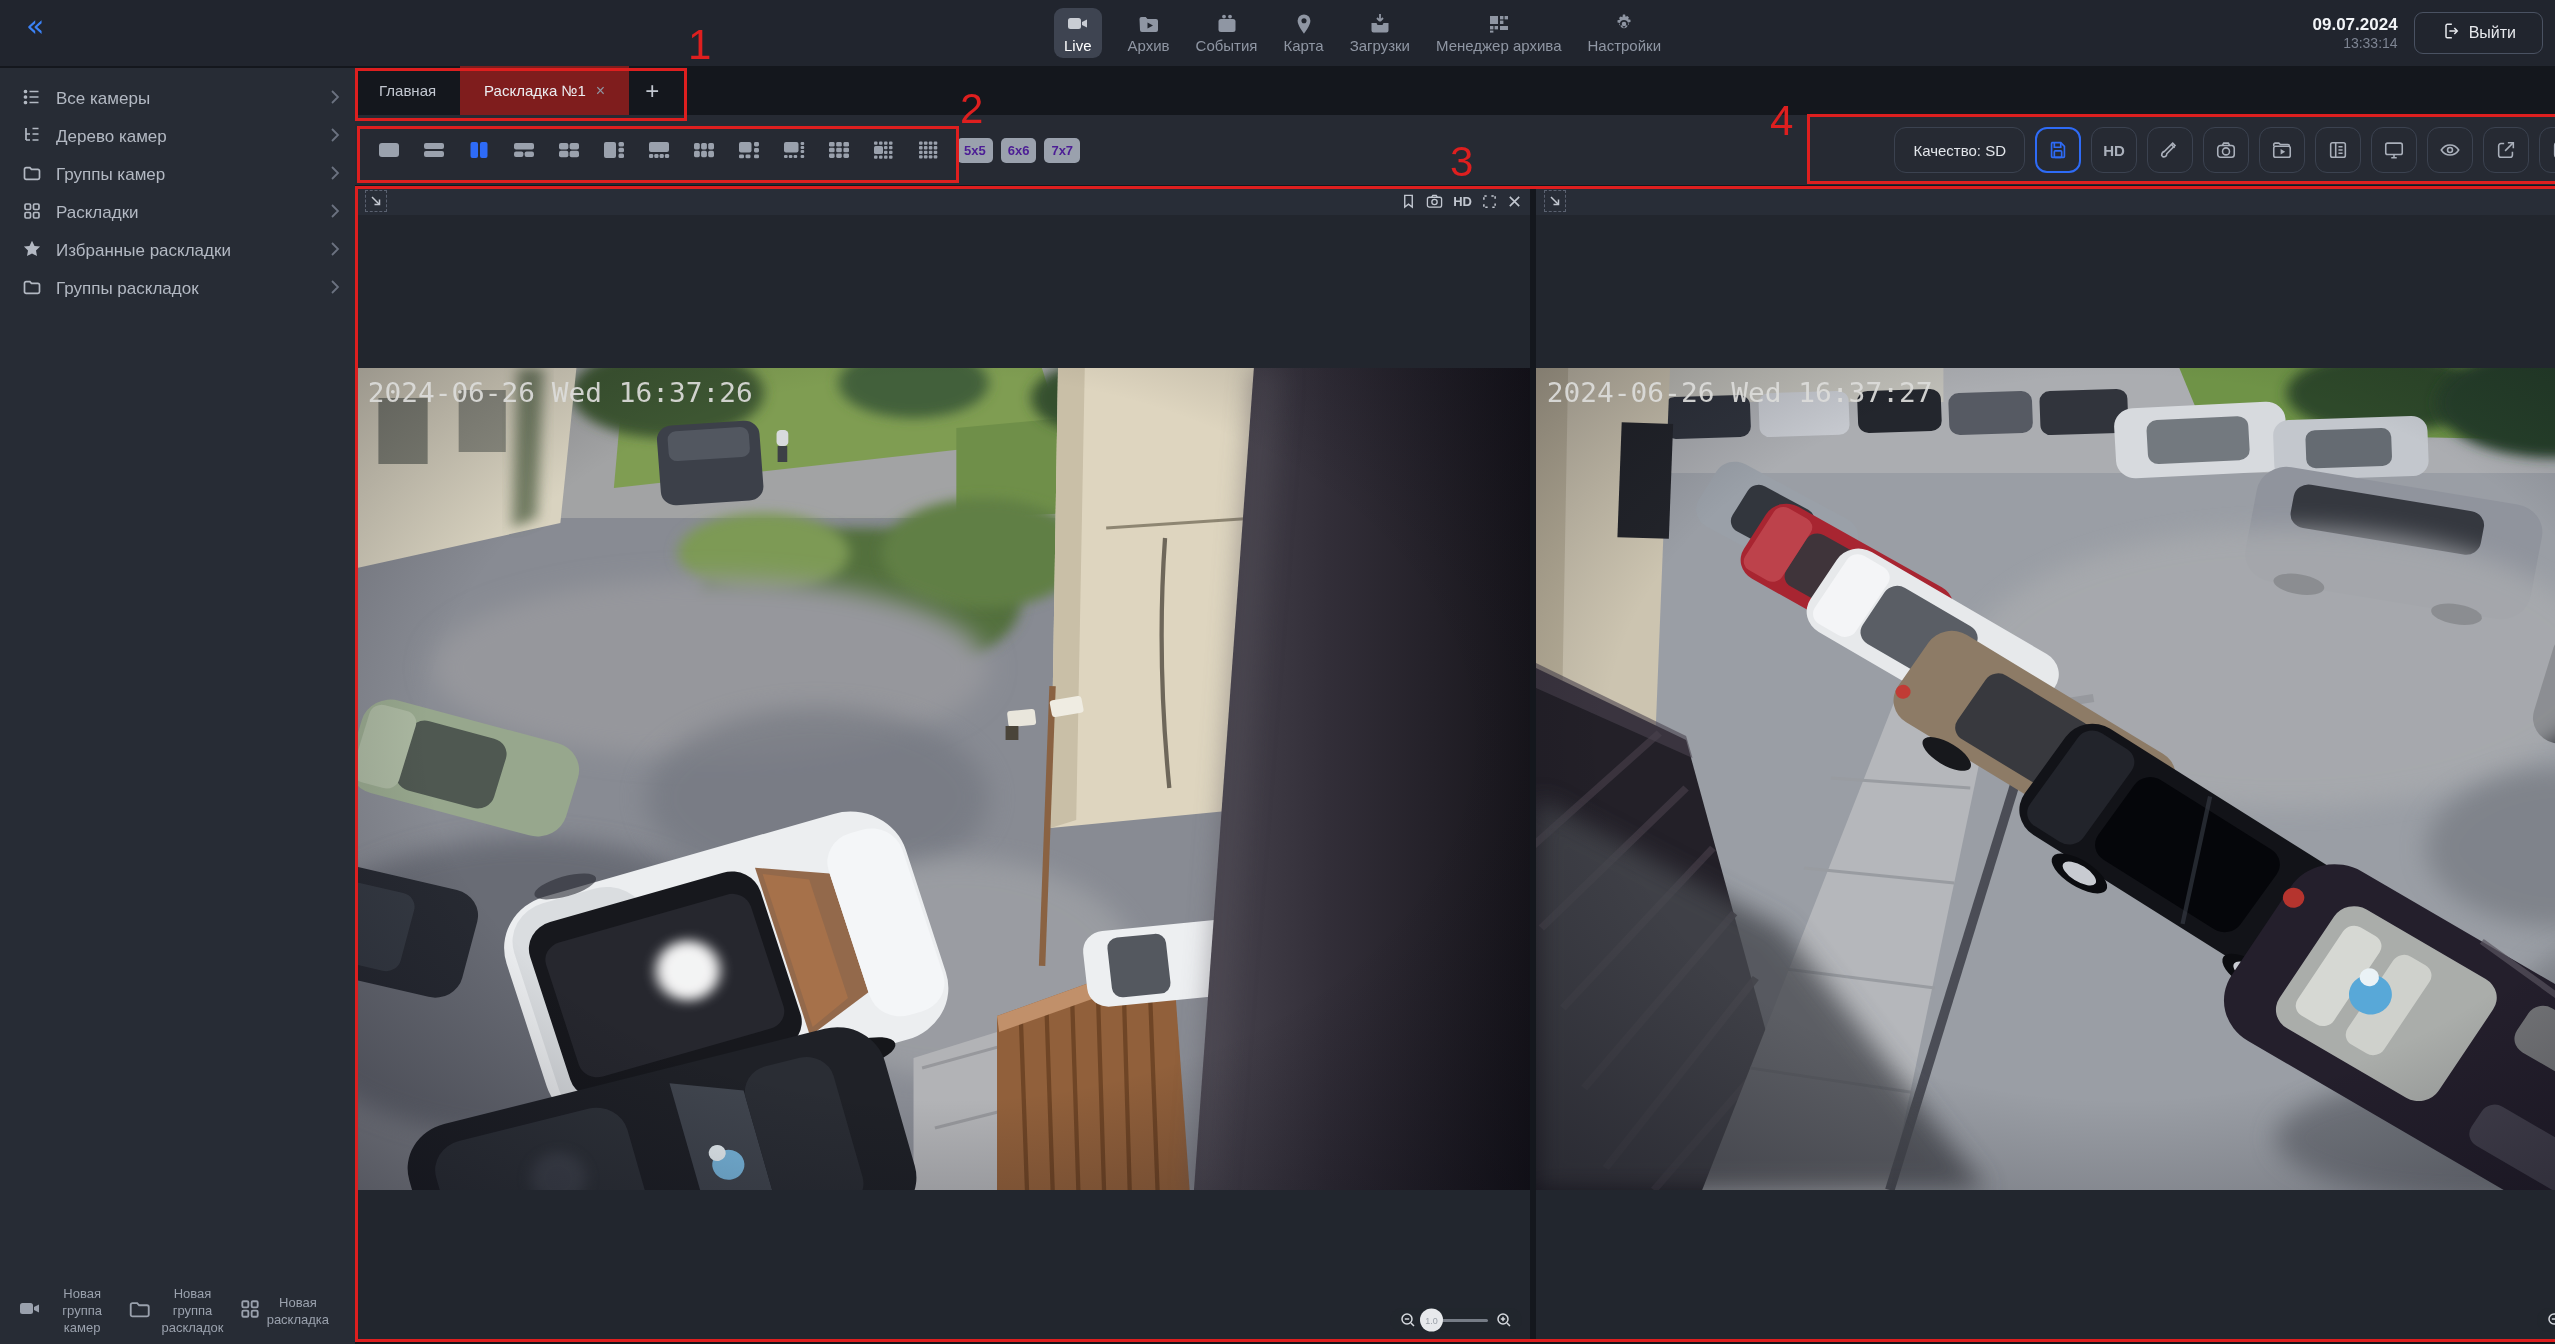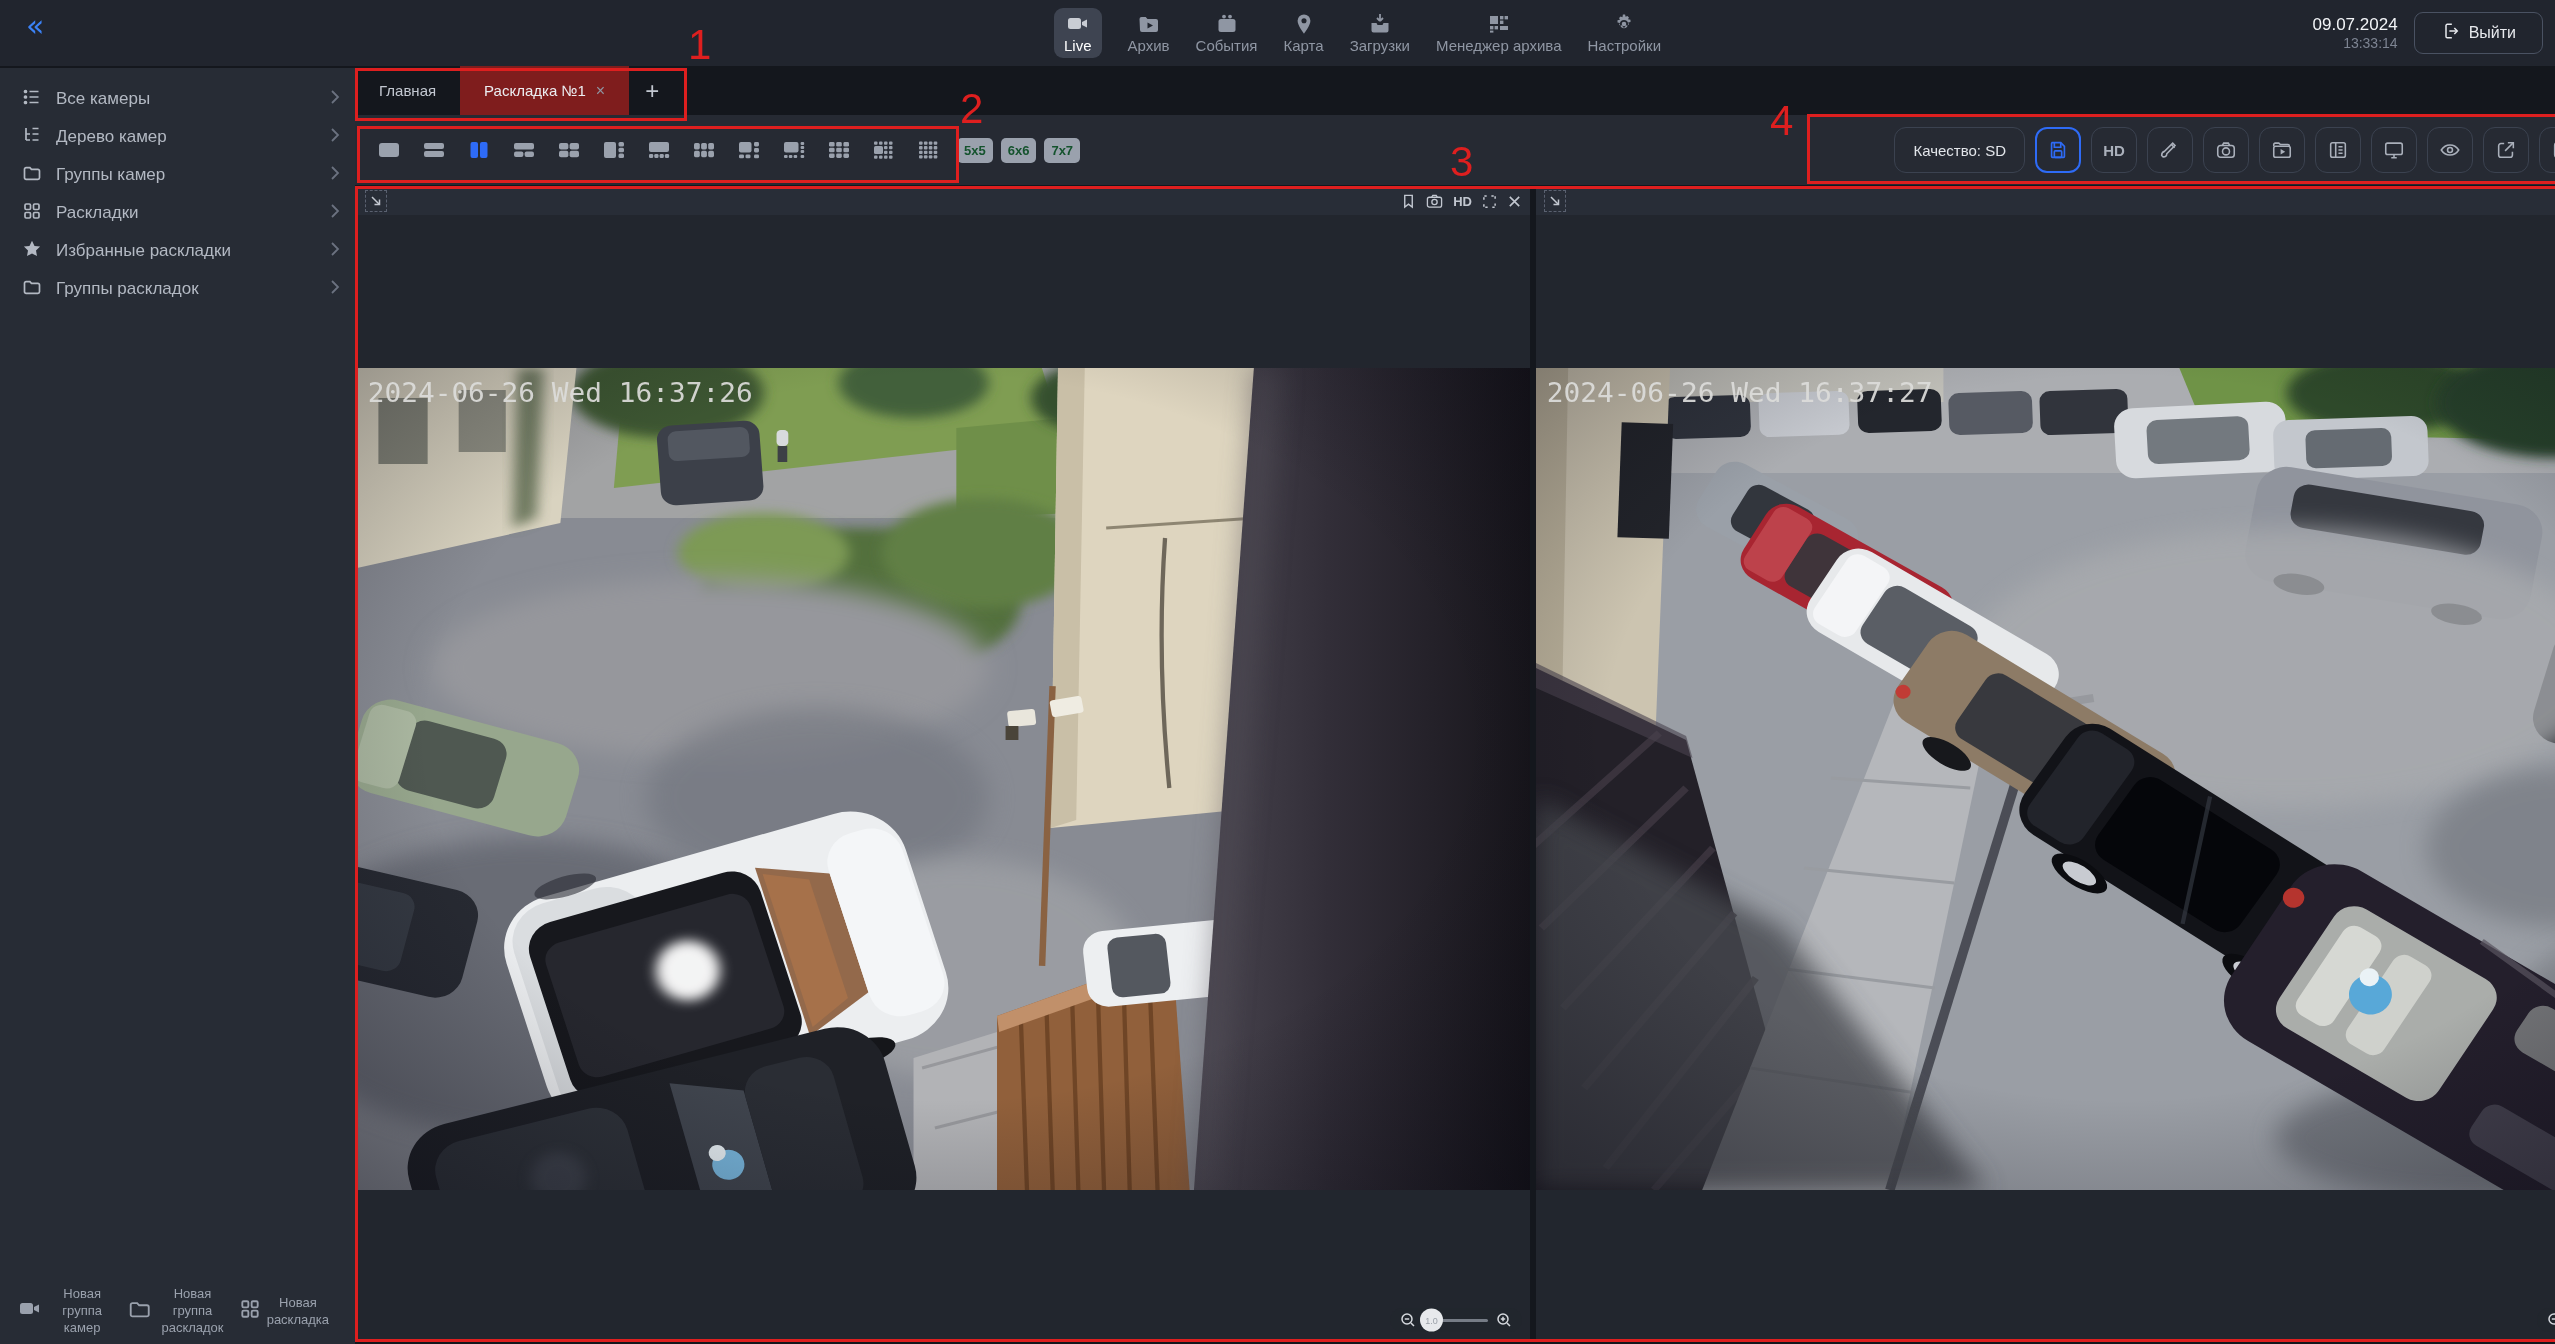--- a/index.html
+++ b/index.html
@@ -8,21 +8,21 @@
   
   .topbar{position:absolute;left:0;top:0;width:2555px;height:66px;background:#21252e;}
   .collapse-btn{position:absolute;left:20px;top:10px;background:none;border:none;color:#3b82f6;
        font-size:30px;line-height:1;cursor:pointer;font-family:"DejaVu Sans",sans-serif;}
   .topnav{position:absolute;left:1038px;top:0;height:66px;display:flex;align-items:center;gap:26px;}
   .navitem{display:flex;flex-direction:column;align-items:center;gap:2px;color:#8f96a3;font-size:15px;cursor:pointer;white-space:nowrap;}
   .navitem svg{display:block;}
   .navitem.active{background:#3e4451;border-radius:9px;padding:5px 10px 4px;color:#ffffff;margin-left:16px;}
   .topright{position:absolute;right:12px;top:0;height:66px;display:flex;align-items:center;gap:16px;}
   .datetime{text-align:right;line-height:1.25;}
-  .datetime .d{color:#f2f4f7;font-size:17px;font-weight:normal;}
+  .datetime .d{color:#f2f4f7;font-size:17px;font-weight:bold;}
   .datetime .t{color:#7d8492;font-size:14px;}
   .logout-btn{display:flex;align-items:center;gap:8px;height:42px;padding:0 26px;background:transparent;
        border:1px solid #4a5262;border-radius:9px;color:#e8eaee;font-size:16px;cursor:pointer;}
   
   .sidebar{position:absolute;left:0;top:66px;width:355px;height:1278px;background:#272c35;border-top:2px solid #14171d;}
   .side-item{display:flex;align-items:center;height:38px;padding:0 14px 0 22px;gap:14px;color:#b3b9c3;font-size:17px;cursor:pointer;}
   .side-item .chev{margin-left:auto;color:#6b7280;}
   .side-foot{position:absolute;left:0;bottom:8px;width:355px;display:flex;justify-content:space-between;padding:0 12px;box-sizing:border-box;}
   .foot-btn{display:flex;align-items:center;gap:6px;background:none;border:none;
        color:#9aa1ad;font-size:13px;line-height:1.3;text-align:center;white-space:pre-line;cursor:pointer;width:115px;
@@ -32,21 +32,21 @@
   .tabrow{height:49px;background:#14171d;display:flex;align-items:stretch;}
   .tab{display:flex;align-items:center;padding:0 24px;font-size:15px;color:#c3c8d1;cursor:pointer;gap:10px;}
   .tab.active{background:#7f1d1d;color:#eceef2;}
   .tab .close{color:#8f96a3;font-size:16px;}
   .add-tab{background:none;border:none;color:#c3c8d1;font-size:24px;width:46px;cursor:pointer;}
   .toolrow{height:70px;background:#262a33;display:flex;align-items:center;justify-content:space-between;padding:0 14px;}
   .layout-group{display:flex;align-items:center;gap:5px;}
   .lay-btn{width:40px;height:34px;background:transparent;border:none;border-radius:6px;color:#9aa1ad;
        display:flex;align-items:center;justify-content:center;cursor:pointer;padding:0;}
   .lay-btn.active{color:#2e6bf6;}
-  .lay-txt{background:#9aa1ad;border:none;color:#14532d;font-weight:bold;font-size:13px;border-radius:5px;
+  .lay-txt{background:#9aa1ad;border:none;color:#4c1d95;font-weight:bold;font-size:13px;border-radius:5px;
        padding:5px 7px;margin-left:3px;cursor:pointer;font-family:"Liberation Sans",sans-serif;}
   .right-group{display:flex;align-items:center;gap:10px;}
   .quality-btn{height:46px;padding:0 18px;border:1px solid #3b4250;border-radius:12px;background:transparent;
        color:#e2e5ea;font-size:15px;cursor:pointer;font-family:"Liberation Sans",sans-serif;}
   .tool-btn{width:46px;height:46px;border:1px solid #3b4250;border-radius:12px;background:transparent;color:#aab0bb;
        display:flex;align-items:center;justify-content:center;cursor:pointer;padding:0;}
   .tool-btn.active{border:2px solid #2e6bf6;color:#2e6bf6;}
   .tool-btn.hd{font-weight:bold;font-size:15px;font-family:"Liberation Sans",sans-serif;}
   
   .viewport{flex:1;background:#14171d;display:flex;gap:6px;padding:2px;position:relative;}

